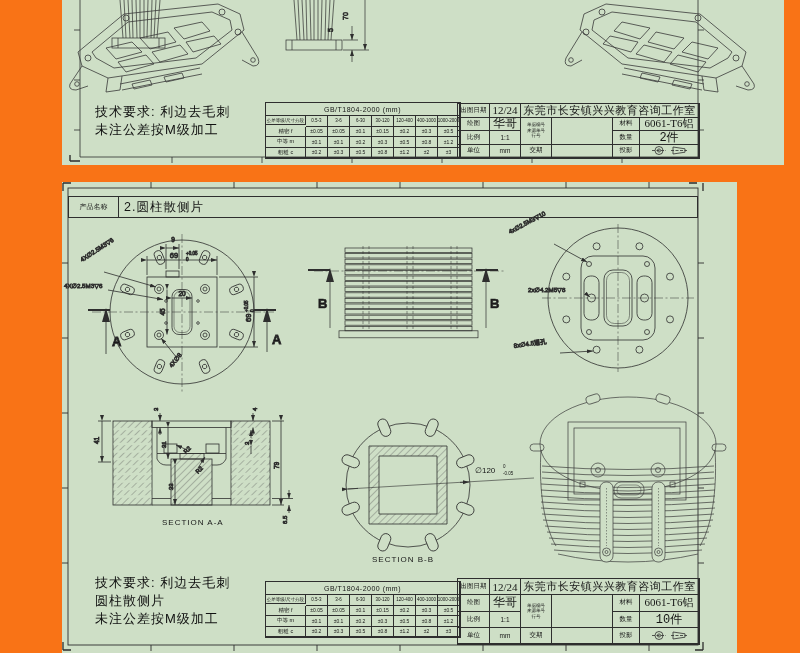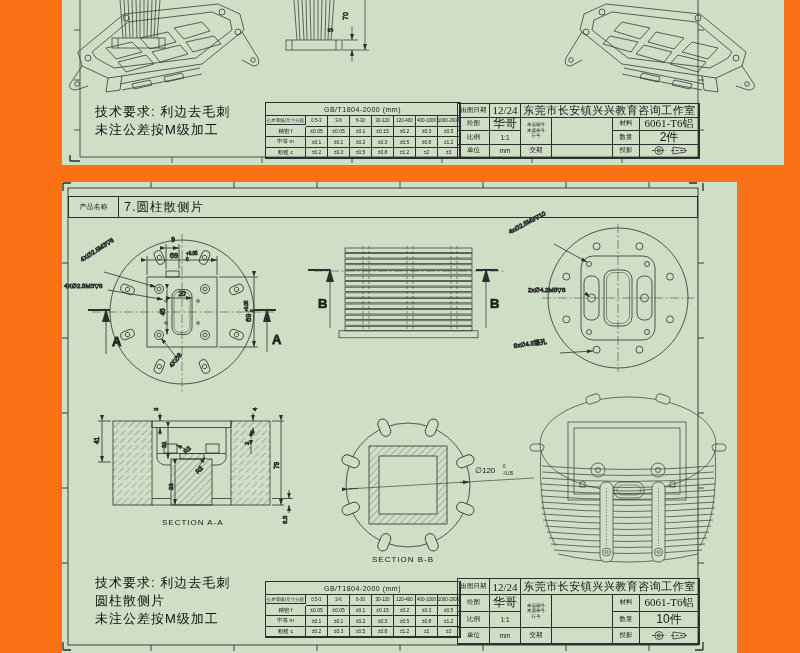--- a/index.html
+++ b/index.html
@@ -28,21 +28,21 @@
   .trow{display:contents;}
   .trow .tcell{border-right:1px solid var(--ln);border-bottom:1px solid var(--ln);
     display:flex;align-items:center;justify-content:center;font-size:5px;height:10.5px;white-space:nowrap;overflow:hidden;}
   
   .tblock{position:absolute;display:grid;grid-template-columns:32px 31px 31px 61px 27px 59px;
     border:1px solid var(--ln);}
   .tblock .cell{border-right:1px solid var(--ln);border-bottom:1px solid var(--ln);
     display:flex;align-items:center;justify-content:center;overflow:hidden;white-space:nowrap;}
   .lab{font-size:6.5px;}
   .val{font-size:11px;font-family:"Liberation Serif",serif;}
-  .val-big{font-size:12px;font-family:Liberation Sans, sans-serif;}
+  .val-big{font-size:12px;font-family:Liberation Mono, monospace;}
   .company{grid-column:3/7;font-size:11px;letter-spacing:.5px;}
   .refs{flex-direction:column;font-size:4.5px;line-height:5.5px;grid-row:span 2;}
   .blankcell{grid-row:span 2;}
   
   .prodrow{position:absolute;left:6px;top:14px;width:630px;height:22px;border:1px solid var(--ln);display:flex;}
   .prodlabel{width:50px;border-right:1px solid var(--ln);display:flex;align-items:center;justify-content:center;font-size:7px;}
   .prodname{flex:1;display:flex;align-items:center;padding-left:5px;font-size:12.5px;letter-spacing:1px;}
 </style>
 </head>
 <body>
@@ -596,21 +596,21 @@
         <line x1="596.5" y1="306" x2="596.5" y2="364" stroke-dasharray="1.5 1.5" stroke-width="0.5"></line>
         <circle cx="544.5" cy="370" r="4"></circle>
           <circle cx="544.5" cy="370" r="1.5"></circle>
         <circle cx="596.5" cy="370" r="4"></circle>
           <circle cx="596.5" cy="370" r="1.5"></circle>
       </g>
     </svg>
 
     <div class="prodrow">
       <div class="prodlabel">产品名称</div>
-      <div class="prodname">7.圆柱散侧片</div>
+      <div class="prodname">2.圆柱散侧片</div>
     </div>
 
     <div class="techreq" style="left:33px;top:392px;">
       <div>技术要求: 利边去毛刺</div>
       <div>圆柱散侧片</div>
       <div>未注公差按M级加工</div>
     </div>
 
     <div class="toltable" style="left:203px;top:399px;">
       <div class="tc ttitle">GB/T1804-2000 (mm)</div>

